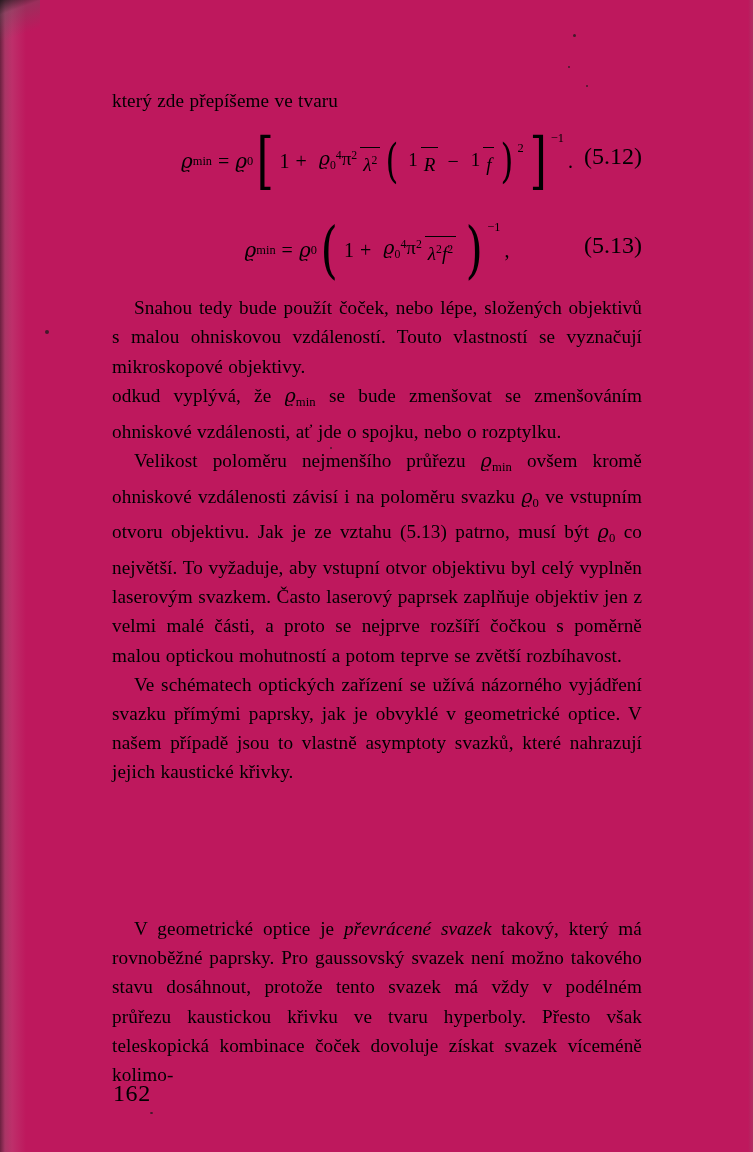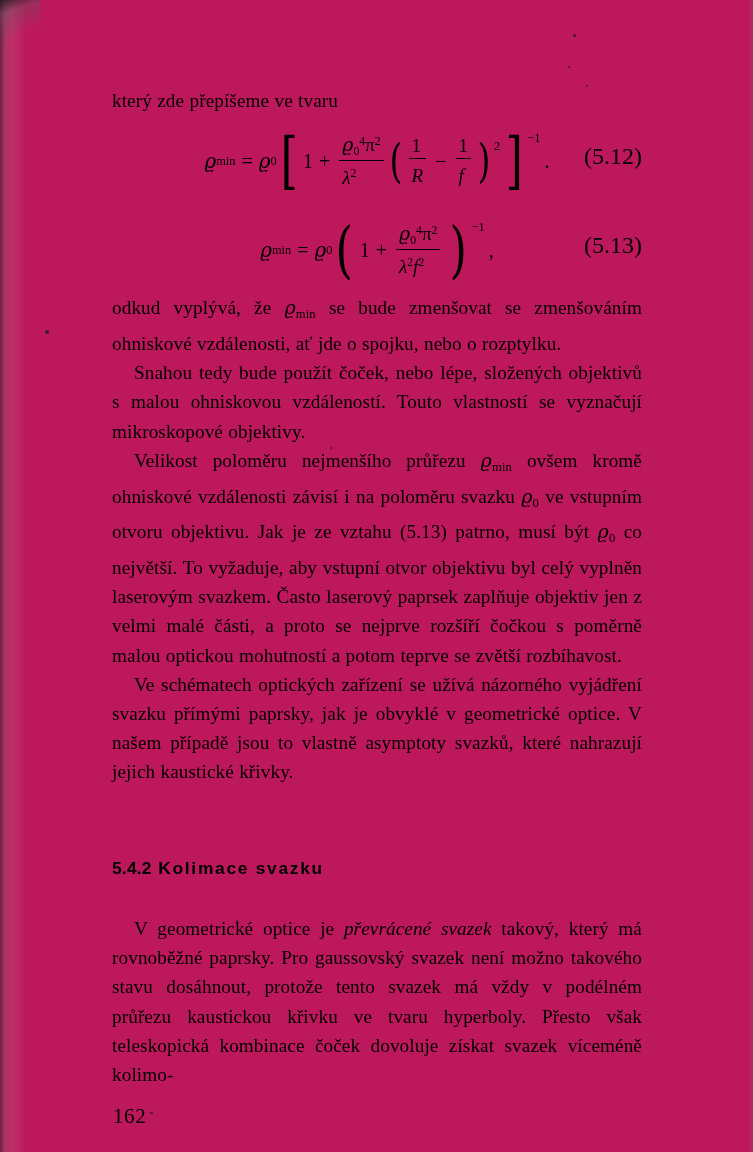--- a/index.html
+++ b/index.html
@@ -118,21 +118,21 @@
     display: inline-block;
   }
   .sup {
     font-size: .62em;
     vertical-align: 0.55em;
     font-style: normal;
     display: inline-block;
   }
   .frac {
     display: inline-flex;
-    flex-direction: column;
+    align-items: center;
     vertical-align: middle;
     margin: 0 3px;
     line-height: 1.08;
     font-size: .95em;
   }
   .frac .num { padding: 0 3px 1px 3px; }
   .frac .den { padding: 7px 3px 0 3px; border-top: 1.4px solid #000; }
   .delim {
     display: inline-block;
     font-family: "DejaVu Serif", serif;
@@ -169,22 +169,22 @@
     font-size: 17.4px;
     letter-spacing: 1.7px;
     white-space: nowrap;
   }
   #section-heading .num-part { letter-spacing: .2px; }
 
   
   #page-number {
     position: absolute;
     left: 113px;
-    top: 1104px;
-    font-size: 21px;
+    top: 1080px;
+    font-size: 24px;
     letter-spacing: .6px;
   }
 
   em.it { font-style: italic; }
   .inline-math { font-family: "Liberation Serif", serif; }
   .inline-rho { font-style: italic; font-family: "DejaVu Serif", serif; }
   .inline-sub { font-size: .66em; vertical-align: -0.28em; font-style: normal; }
 </style>
 </head>
 <body>
@@ -268,41 +268,38 @@
             </span>
           </span>
           <span class="delim d-3">)</span>
           <span class="exp-after">−1</span>
         </span>
         <span class="trail">,</span>
       </span>
       <span class="eq-num" style="top:25px;margin-left:47px;">(5.13)</span>
     </div>
 
+    <p class="body indent">
+      <span>Snahou tedy bude použít čoček, nebo lépe, složených objektivů s malou ohniskovou vzdáleností. Touto vlastností se vyznačují mikroskopové objektivy.</span>
+    </p>
+
     <p class="body">
       <span>odkud vyplývá, že </span><span class="inline-math"><span class="inline-rho">ϱ</span><span class="inline-sub">min</span></span><span> se bude zmenšovat se zmenšováním ohniskové vzdálenosti, ať jde o spojku, nebo o rozptylku.</span>
     </p>
 
     <p class="body indent">
-      <span>Snahou tedy bude použít čoček, nebo lépe, složených objektivů s malou ohniskovou vzdáleností. Touto vlastností se vyznačují mikroskopové objektivy.</span>
-    </p>
-
-    <p class="body indent">
       <span>Velikost poloměru nejmenšího průřezu </span><span class="inline-math"><span class="inline-rho">ϱ</span><span class="inline-sub">min</span></span><span> ovšem kromě ohniskové vzdálenosti závisí i na poloměru svazku </span><span class="inline-math"><span class="inline-rho">ϱ</span><span class="inline-sub">0</span></span><span> ve vstupním otvoru objektivu. Jak je ze vztahu (5.13) patrno, musí být </span><span class="inline-math"><span class="inline-rho">ϱ</span><span class="inline-sub">0</span></span><span> co největší. To vyžaduje, aby vstupní otvor objektivu byl celý vyplněn laserovým svazkem. Často laserový paprsek zaplňuje objektiv jen z velmi malé části, a proto se nejprve rozšíří čočkou s poměrně malou optickou mohutností a potom teprve se zvětší rozbíhavost.</span>
     </p>
 
     <p class="body indent">
       <span>Ve schématech optických zařízení se užívá názorného vyjádření svazku přímými paprsky, jak je obvyklé v geometrické optice. V našem případě jsou to vlastně asymptoty svazků, které nahrazují jejich kaustické křivky.</span>
     </p>
 
   </div>
 
-  <div id="section-heading">
-    <span class="num-part">5.4.2</span>&nbsp;<span>Kolimace svazku</span>
-  </div>
 
   <div style="position:absolute;left:112px;top:914px;width:530px;">
     <p class="body indent">
       <span>V geometrické optice je </span><em class="it">převrácené svazek</em><span> takový, který má rovnoběžné paprsky. Pro gaussovský svazek není možno takového stavu dosáhnout, protože tento svazek má vždy v podélném průřezu kaustickou křivku ve tvaru hyperboly. Přesto však teleskopická kombinace čoček dovoluje získat svazek víceméně kolimo-</span>
     </p>
   </div>
 
   <div id="page-number">162</div>
 
 </div>

